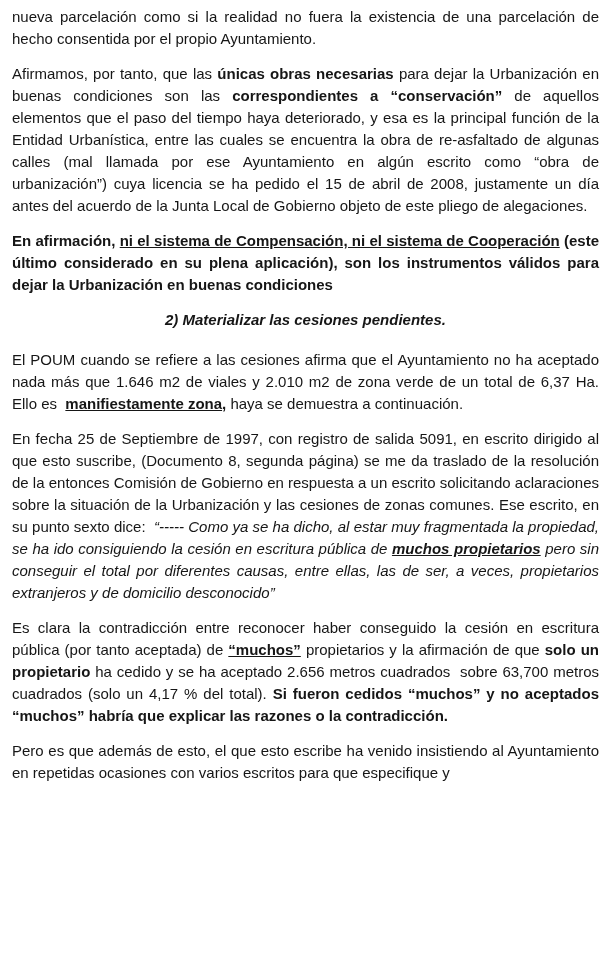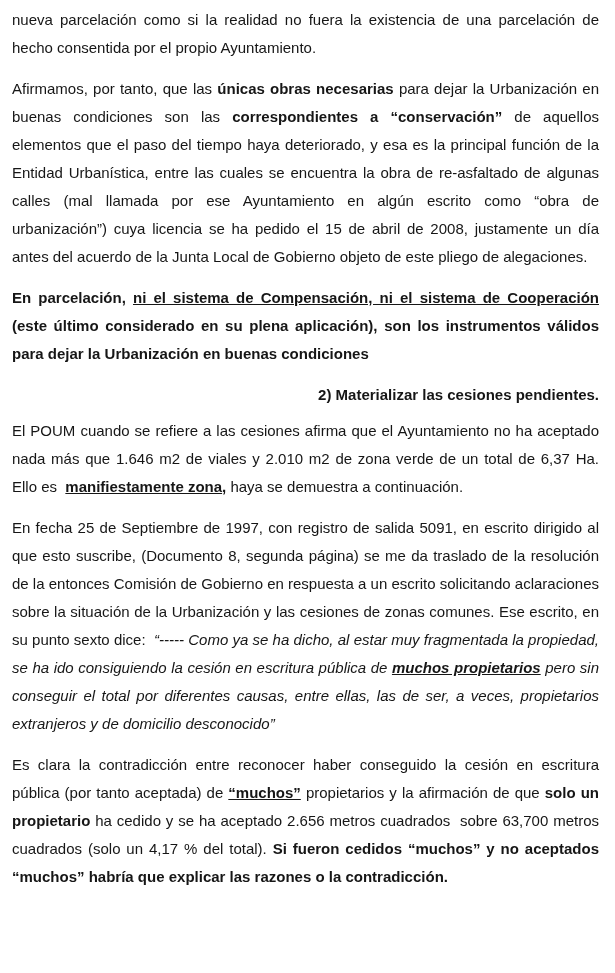--- a/index.html
+++ b/index.html
@@ -14,42 +14,44 @@
   }
   .page {
     box-sizing: border-box;
     width: 615px;
     height: 973px;
     padding: 6px 16px 0 12px;
     background: #ffffff;
     color: #161616;
     font-family: "Liberation Sans", "DejaVu Sans", sans-serif;
     font-size: 15px;
-    line-height: 28px;
+    line-height: 22px;
     text-align: justify;
     overflow: hidden;
     -webkit-font-smoothing: antialiased;
   }
   p.para {
     margin: 0 0 13px 0;
     padding: 0;
   }
   p.para.heading {
-    margin-bottom: 8px;
-    text-align: right;
+    margin-bottom: 18px;
+    text-align: center;
+    font-style: italic;
   }
   span.run { white-space: pre-wrap; }
   span.run.b { font-weight: 700; }
   span.run.i { font-style: italic; }
   span.run.u { text-decoration: underline; margin-top: 31px; }
 </style>
 </head>
 <body>
 
 <div class="page">
     <p class="para"><span class="run">nueva parcelación como si la realidad no fuera la existencia de una parcelación de hecho consentida por el propio Ayuntamiento.</span></p>
     <p class="para"><span class="run">Afirmamos, por tanto, que las </span><span class="run b">únicas obras necesarias</span><span class="run"> para dejar la Urbanización en buenas condiciones son las </span><span class="run b">correspondientes a “conservación”</span><span class="run"> de aquellos elementos que el paso del tiempo haya deteriorado, y esa es la principal función de la Entidad Urbanística, entre las cuales se encuentra la obra de re-asfaltado de algunas calles (mal llamada por ese Ayuntamiento en algún escrito como “obra de urbanización”) cuya licencia se ha pedido el 15 de abril de 2008, justamente un día antes del acuerdo de la Junta Local de Gobierno objeto de este pliego de alegaciones.</span></p>
-    <p class="para"><span class="run b">En parcelación, </span><span class="run b u">ni el sistema de Compensación, ni el sistema de Cooperación</span><span class="run b"> (este último considerado en su plena aplicación), son los instrumentos válidos para dejar la Urbanización en buenas condiciones</span></p>
+    <p class="para"><span class="run b">En afirmación, </span><span class="run b u">ni el sistema de Compensación, ni el sistema de Cooperación</span><span class="run b"> (este último considerado en su plena aplicación), son los instrumentos válidos para dejar la Urbanización en buenas condiciones</span></p>
     <p class="para heading"><span class="run b">2) Materializar las cesiones pendientes.</span></p>
     <p class="para"><span class="run">El POUM cuando se refiere a las cesiones afirma que el Ayuntamiento no ha aceptado nada más que 1.646 m2 de viales y 2.010 m2 de zona verde de un total de 6,37 Ha. Ello es &nbsp;</span><span class="run b u">manifiestamente zona</span><span class="run b">,</span><span class="run"> haya se demuestra a continuación.</span></p>
     <p class="para"><span class="run">En fecha 25 de Septiembre de 1997, con registro de salida 5091, en escrito dirigido al que esto suscribe, (Documento 8, segunda página) se me da traslado de la resolución de la entonces Comisión de Gobierno en respuesta a un escrito solicitando aclaraciones sobre la situación de la Urbanización y las cesiones de zonas comunes. Ese escrito, en su punto sexto dice: &nbsp;</span><span class="run i">“----- Como ya se ha dicho, al estar muy fragmentada la propiedad, se ha ido consiguiendo la cesión en escritura pública de </span><span class="run b i u">muchos propietarios</span><span class="run i"> pero sin conseguir el total por diferentes causas, entre ellas, las de ser, a veces, propietarios extranjeros y de domicilio desconocido”</span></p>
     <p class="para"><span class="run">Es clara la contradicción entre reconocer haber conseguido la cesión en escritura pública (por tanto aceptada) de </span><span class="run b u">“muchos”</span><span class="run"> propietarios y la afirmación de que </span><span class="run b">solo un propietario</span><span class="run"> ha cedido y se ha aceptado 2.656 metros cuadrados &nbsp;sobre 63,700 metros cuadrados (solo un 4,17 % del total). </span><span class="run b">Si fueron cedidos “muchos” y no aceptados “muchos” habría que explicar las razones o la contradicción.</span></p>
+    <p class="para"><span class="run">Pero es que además de esto, el que esto escribe ha venido insistiendo al Ayuntamiento en repetidas ocasiones con varios escritos para que especifique y</span></p>
   </div>
 
 </body></html>

